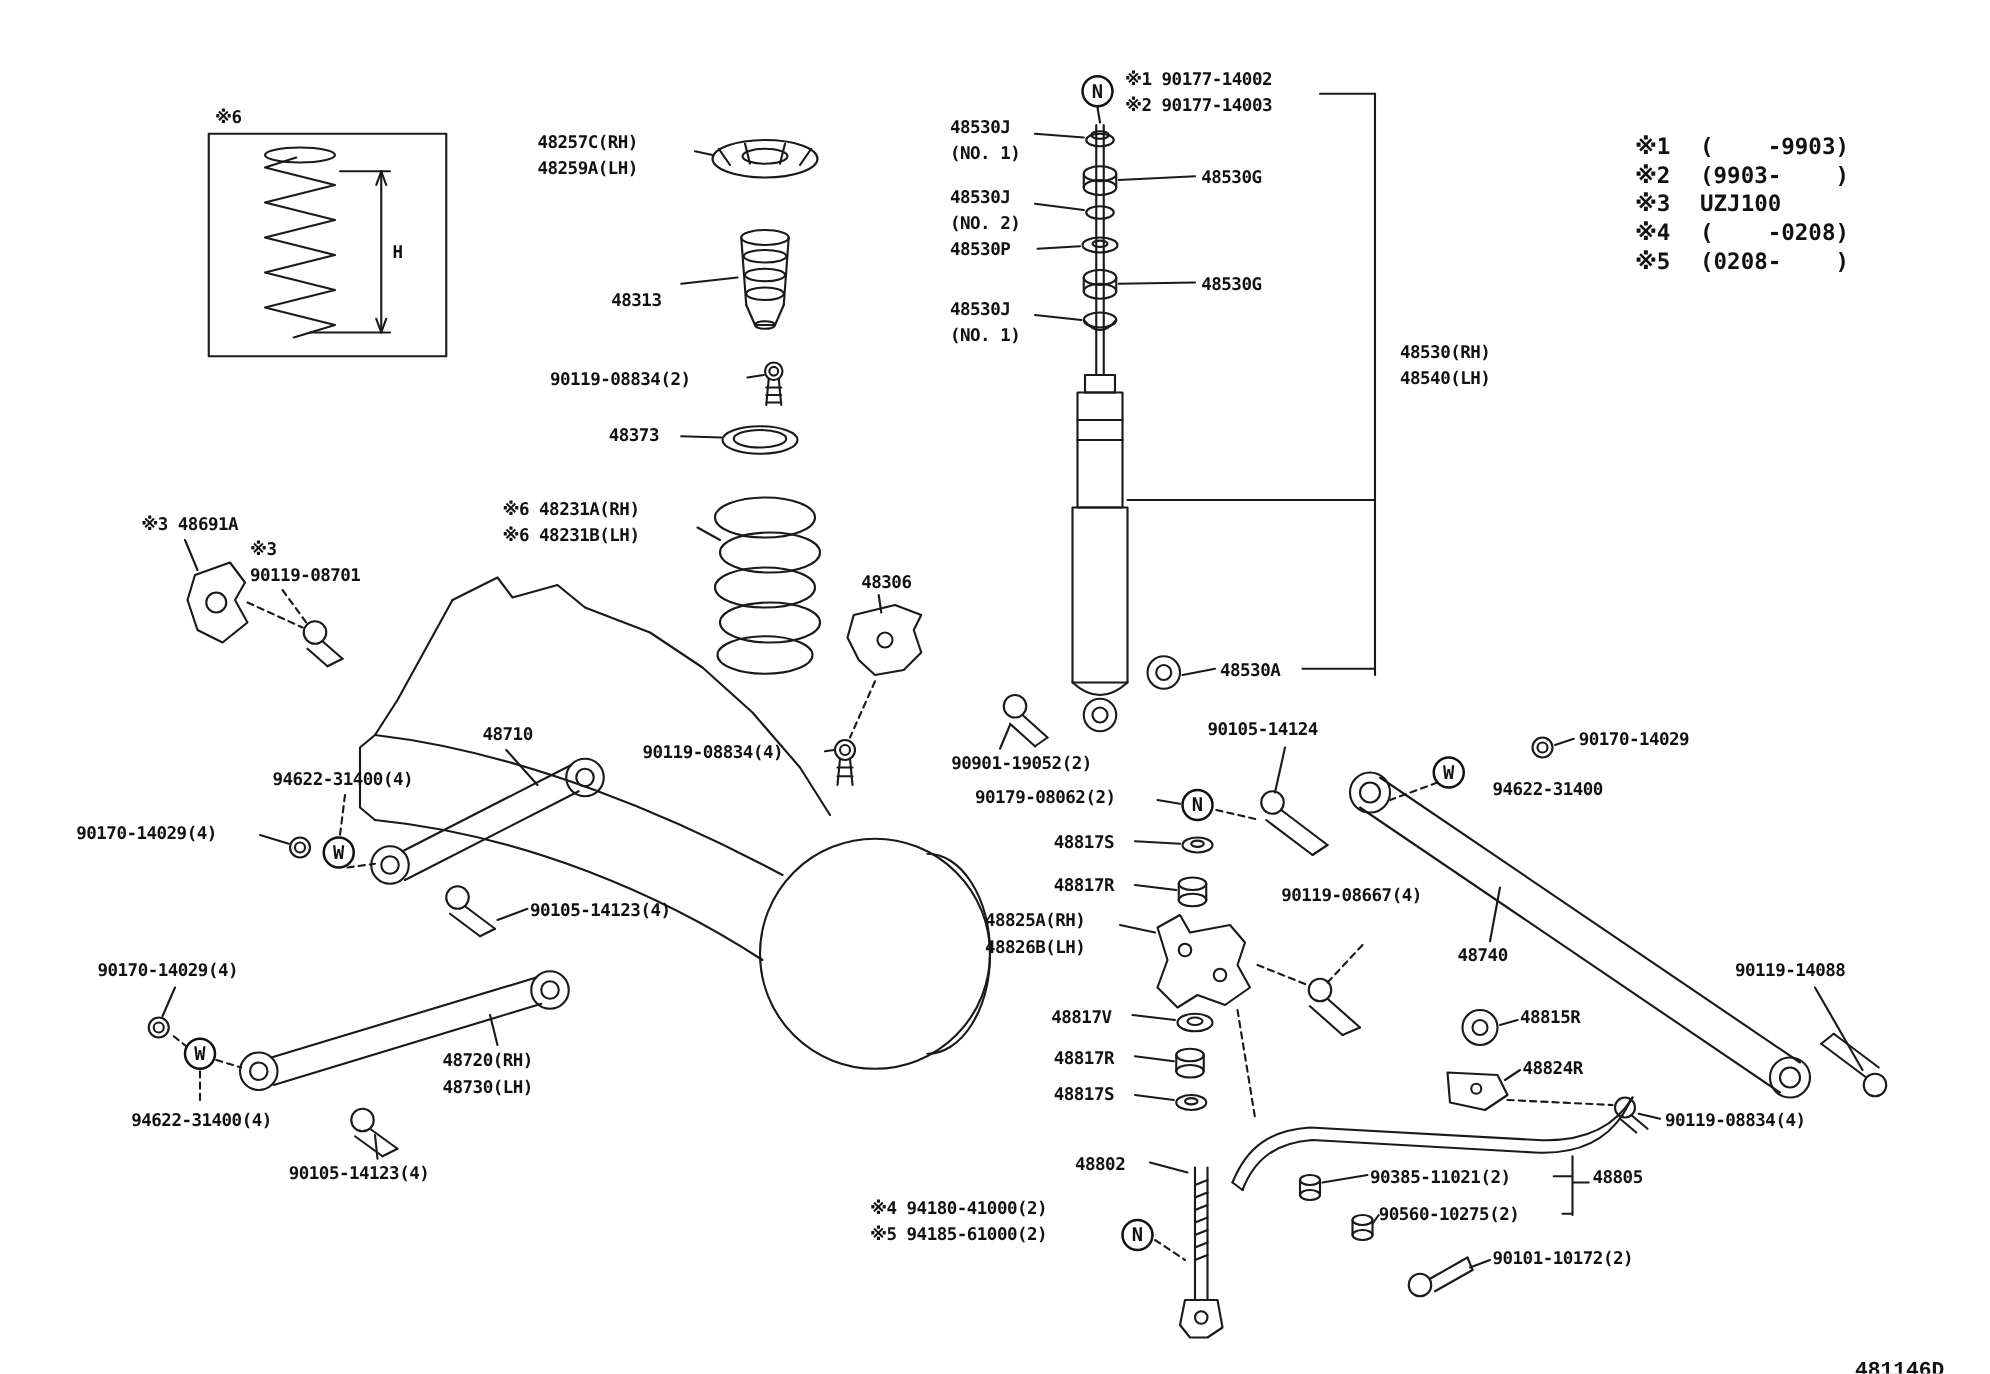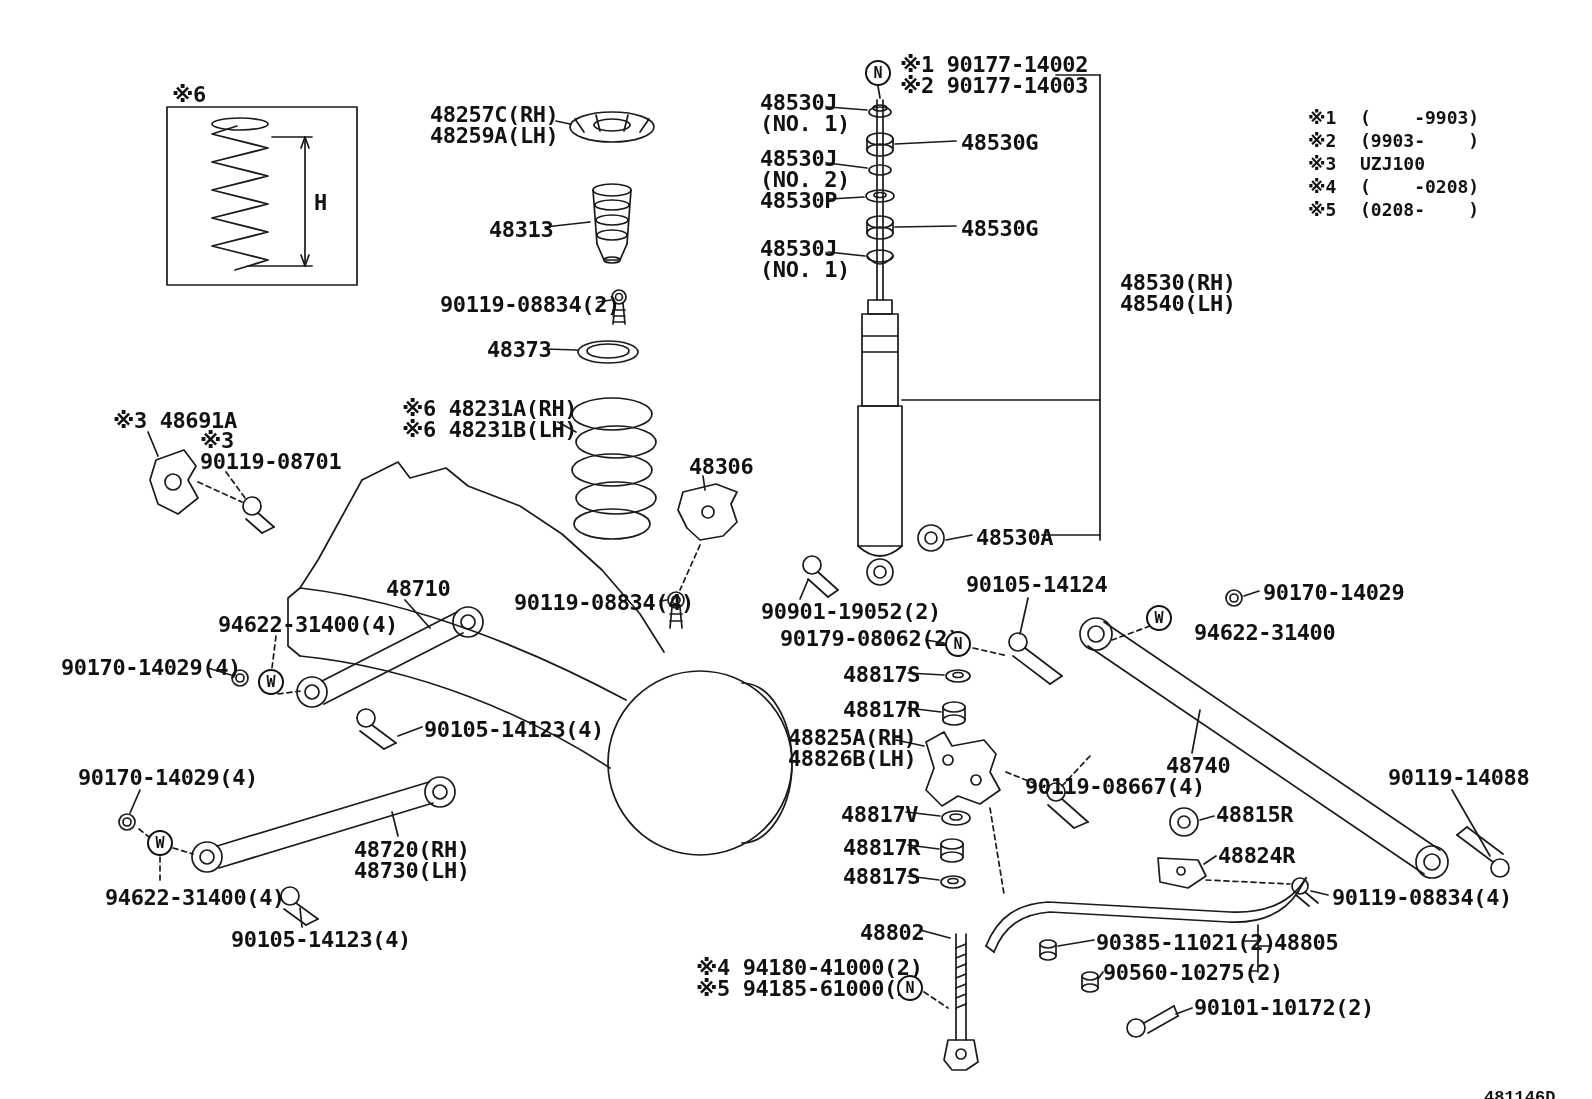--- a/index.html
+++ b/index.html
@@ -2,21 +2,21 @@
 <html><head>
 <meta charset="utf-8">
 <style>
   * { box-sizing: border-box; }
   html,body { margin:0; padding:0; background:#ffffff; }
   body { font-family: "DejaVu Sans Mono", "DejaVu Sans", monospace; }
   #stage { position:relative; width:1592px; height:1099px; background:#fff; overflow:hidden; }
   #drawing { position:absolute; left:0; top:0; }
   #labels-layer { position:absolute; left:0; top:0; width:100%; height:100%; pointer-events:none; }
   .part-label {
-    position:absolute; font-size:22px; font-weight:700; line-height:21px;
+    position:absolute; font-size:14px; font-weight:700; line-height:21px;
     color:#111; white-space:pre; letter-spacing:-0.4px;
   }
   .ref-marker {
     position:absolute; width:26px; height:26px; border:2px solid #111; border-radius:50%;
     font-size:15px; font-weight:700; color:#111; background:#fff;
     display:flex; align-items:center; justify-content:center;
   }
   #legend { position:absolute; left:1308px; top:106px; color:#111; }
   .legend-row { display:flex; line-height:23px; font-size:18px; font-weight:700; }
   .legend-sym { width:52px; white-space:pre; }
@@ -310,21 +310,21 @@
       </g>
 
     </g>
   </svg>
 
   <div id="labels-layer">
       <div class="part-label" style="left: 172px; top: 84px;">※6</div>
       <div class="part-label" style="left: 314px; top: 192px;">H</div>
       <div class="part-label" style="left: 430px; top: 104px;">48257C(RH)
 48259A(LH)</div>
-      <div class="part-label" style="left: 489px; top: 219px;">48313</div>
+      <div class="part-label" style="left: 489px; top: 231px;">48313</div>
       <div class="part-label" style="left: 440px; top: 294px;">90119-08834(2)</div>
       <div class="part-label" style="left: 487px; top: 339px;">48373</div>
       <div class="part-label" style="left: 402px; top: 398px; text-align: center;">※6 48231A(RH)
 ※6 48231B(LH)</div>
       <div class="part-label" style="left: 689px; top: 456px;">48306</div>
       <div class="part-label" style="left: 900px; top: 54px;">※1 90177-14002
 ※2 90177-14003</div>
       <div class="part-label" style="left: 760px; top: 92px;">48530J
 (NO. 1)</div>
       <div class="part-label" style="left: 961px; top: 132px;">48530G</div>
@@ -352,21 +352,21 @@
       <div class="part-label" style="left: 231px; top: 929px;">90105-14123(4)</div>
       <div class="part-label" style="left: 761px; top: 601px;">90901-19052(2)</div>
       <div class="part-label" style="left: 780px; top: 628px;">90179-08062(2)</div>
       <div class="part-label" style="left: 966px; top: 574px;">90105-14124</div>
       <div class="part-label" style="left: 1263px; top: 582px;">90170-14029</div>
       <div class="part-label" style="left: 1194px; top: 622px;">94622-31400</div>
       <div class="part-label" style="left: 843px; top: 664px;">48817S</div>
       <div class="part-label" style="left: 843px; top: 699px;">48817R</div>
       <div class="part-label" style="left: 788px; top: 727px;">48825A(RH)
 48826B(LH)</div>
-      <div class="part-label" style="left: 1025px; top: 776px;">90119-08667(4)</div>
+      <div class="part-label" style="left: 1025px; top: 707px;">90119-08667(4)</div>
       <div class="part-label" style="left: 1166px; top: 755px; text-align: right;">48740</div>
       <div class="part-label" style="left: 1388px; top: 767px;">90119-14088</div>
       <div class="part-label" style="left: 841px; top: 804px;">48817V</div>
       <div class="part-label" style="left: 1216px; top: 804px;">48815R</div>
       <div class="part-label" style="left: 843px; top: 837px;">48817R</div>
       <div class="part-label" style="left: 1218px; top: 845px;">48824R</div>
       <div class="part-label" style="left: 843px; top: 866px;">48817S</div>
       <div class="part-label" style="left: 1332px; top: 887px;">90119-08834(4)</div>
       <div class="part-label" style="left: 860px; top: 922px;">48802</div>
       <div class="part-label" style="left: 1096px; top: 932px;">90385-11021(2)</div>

